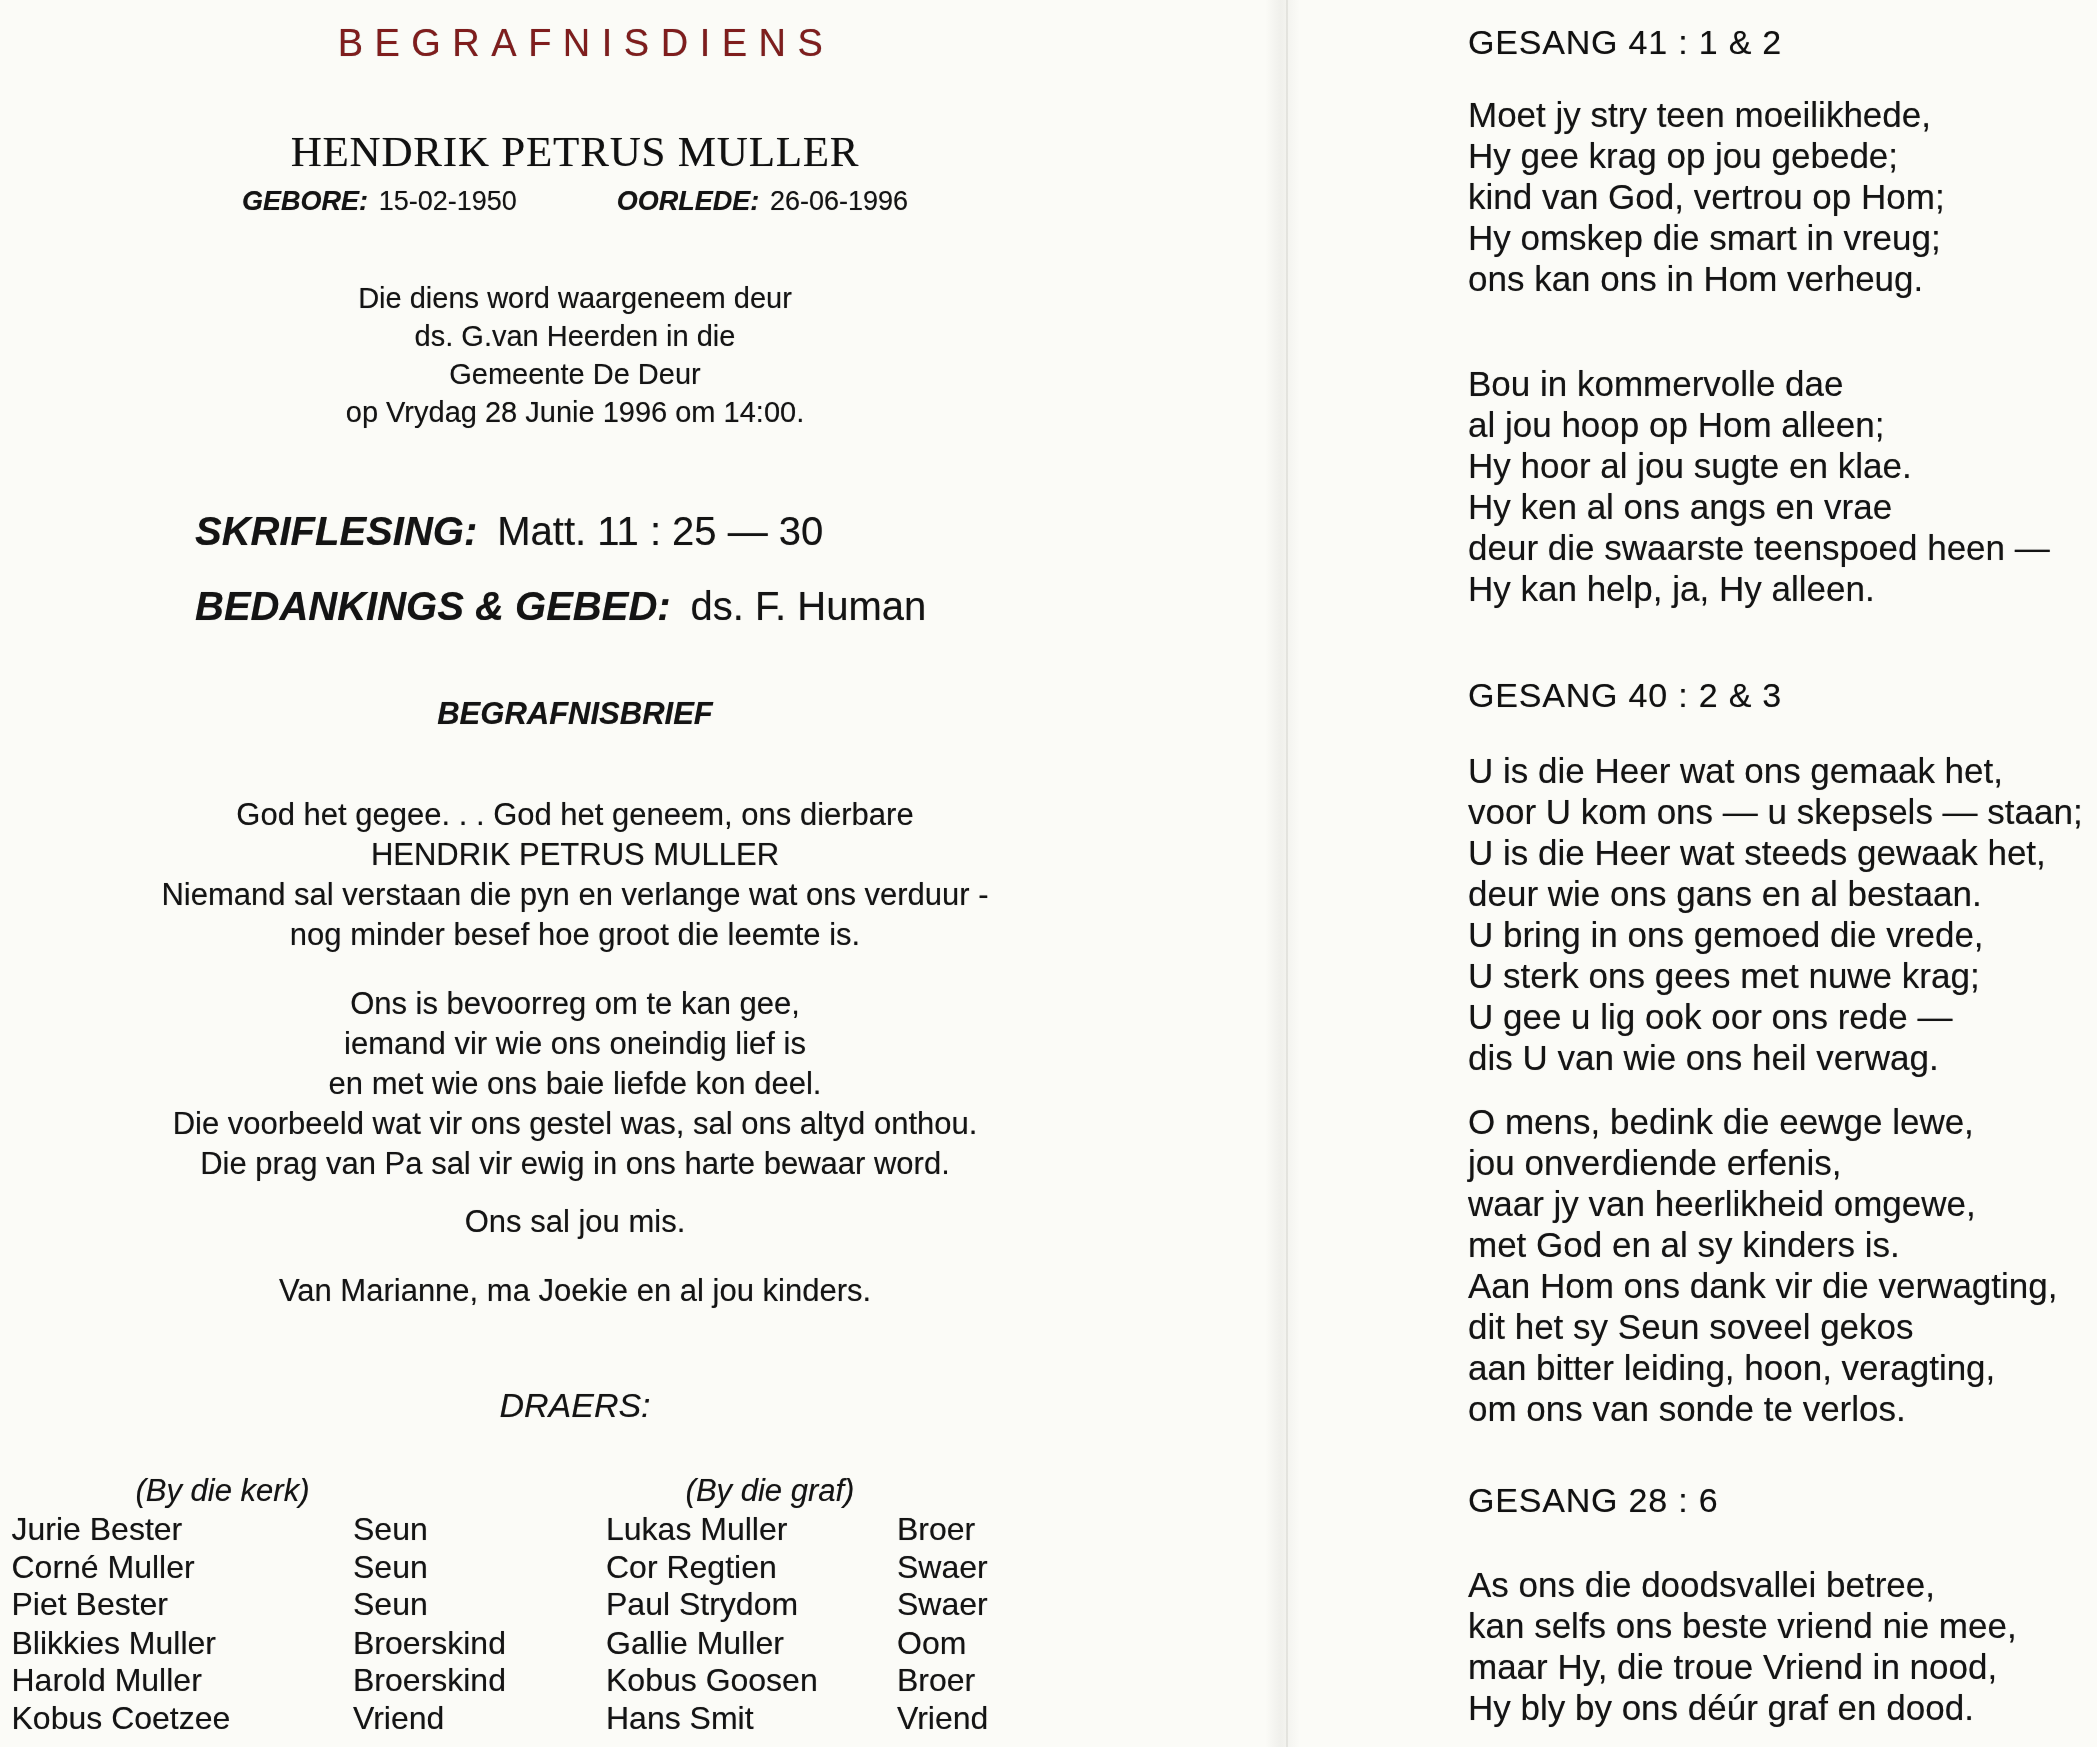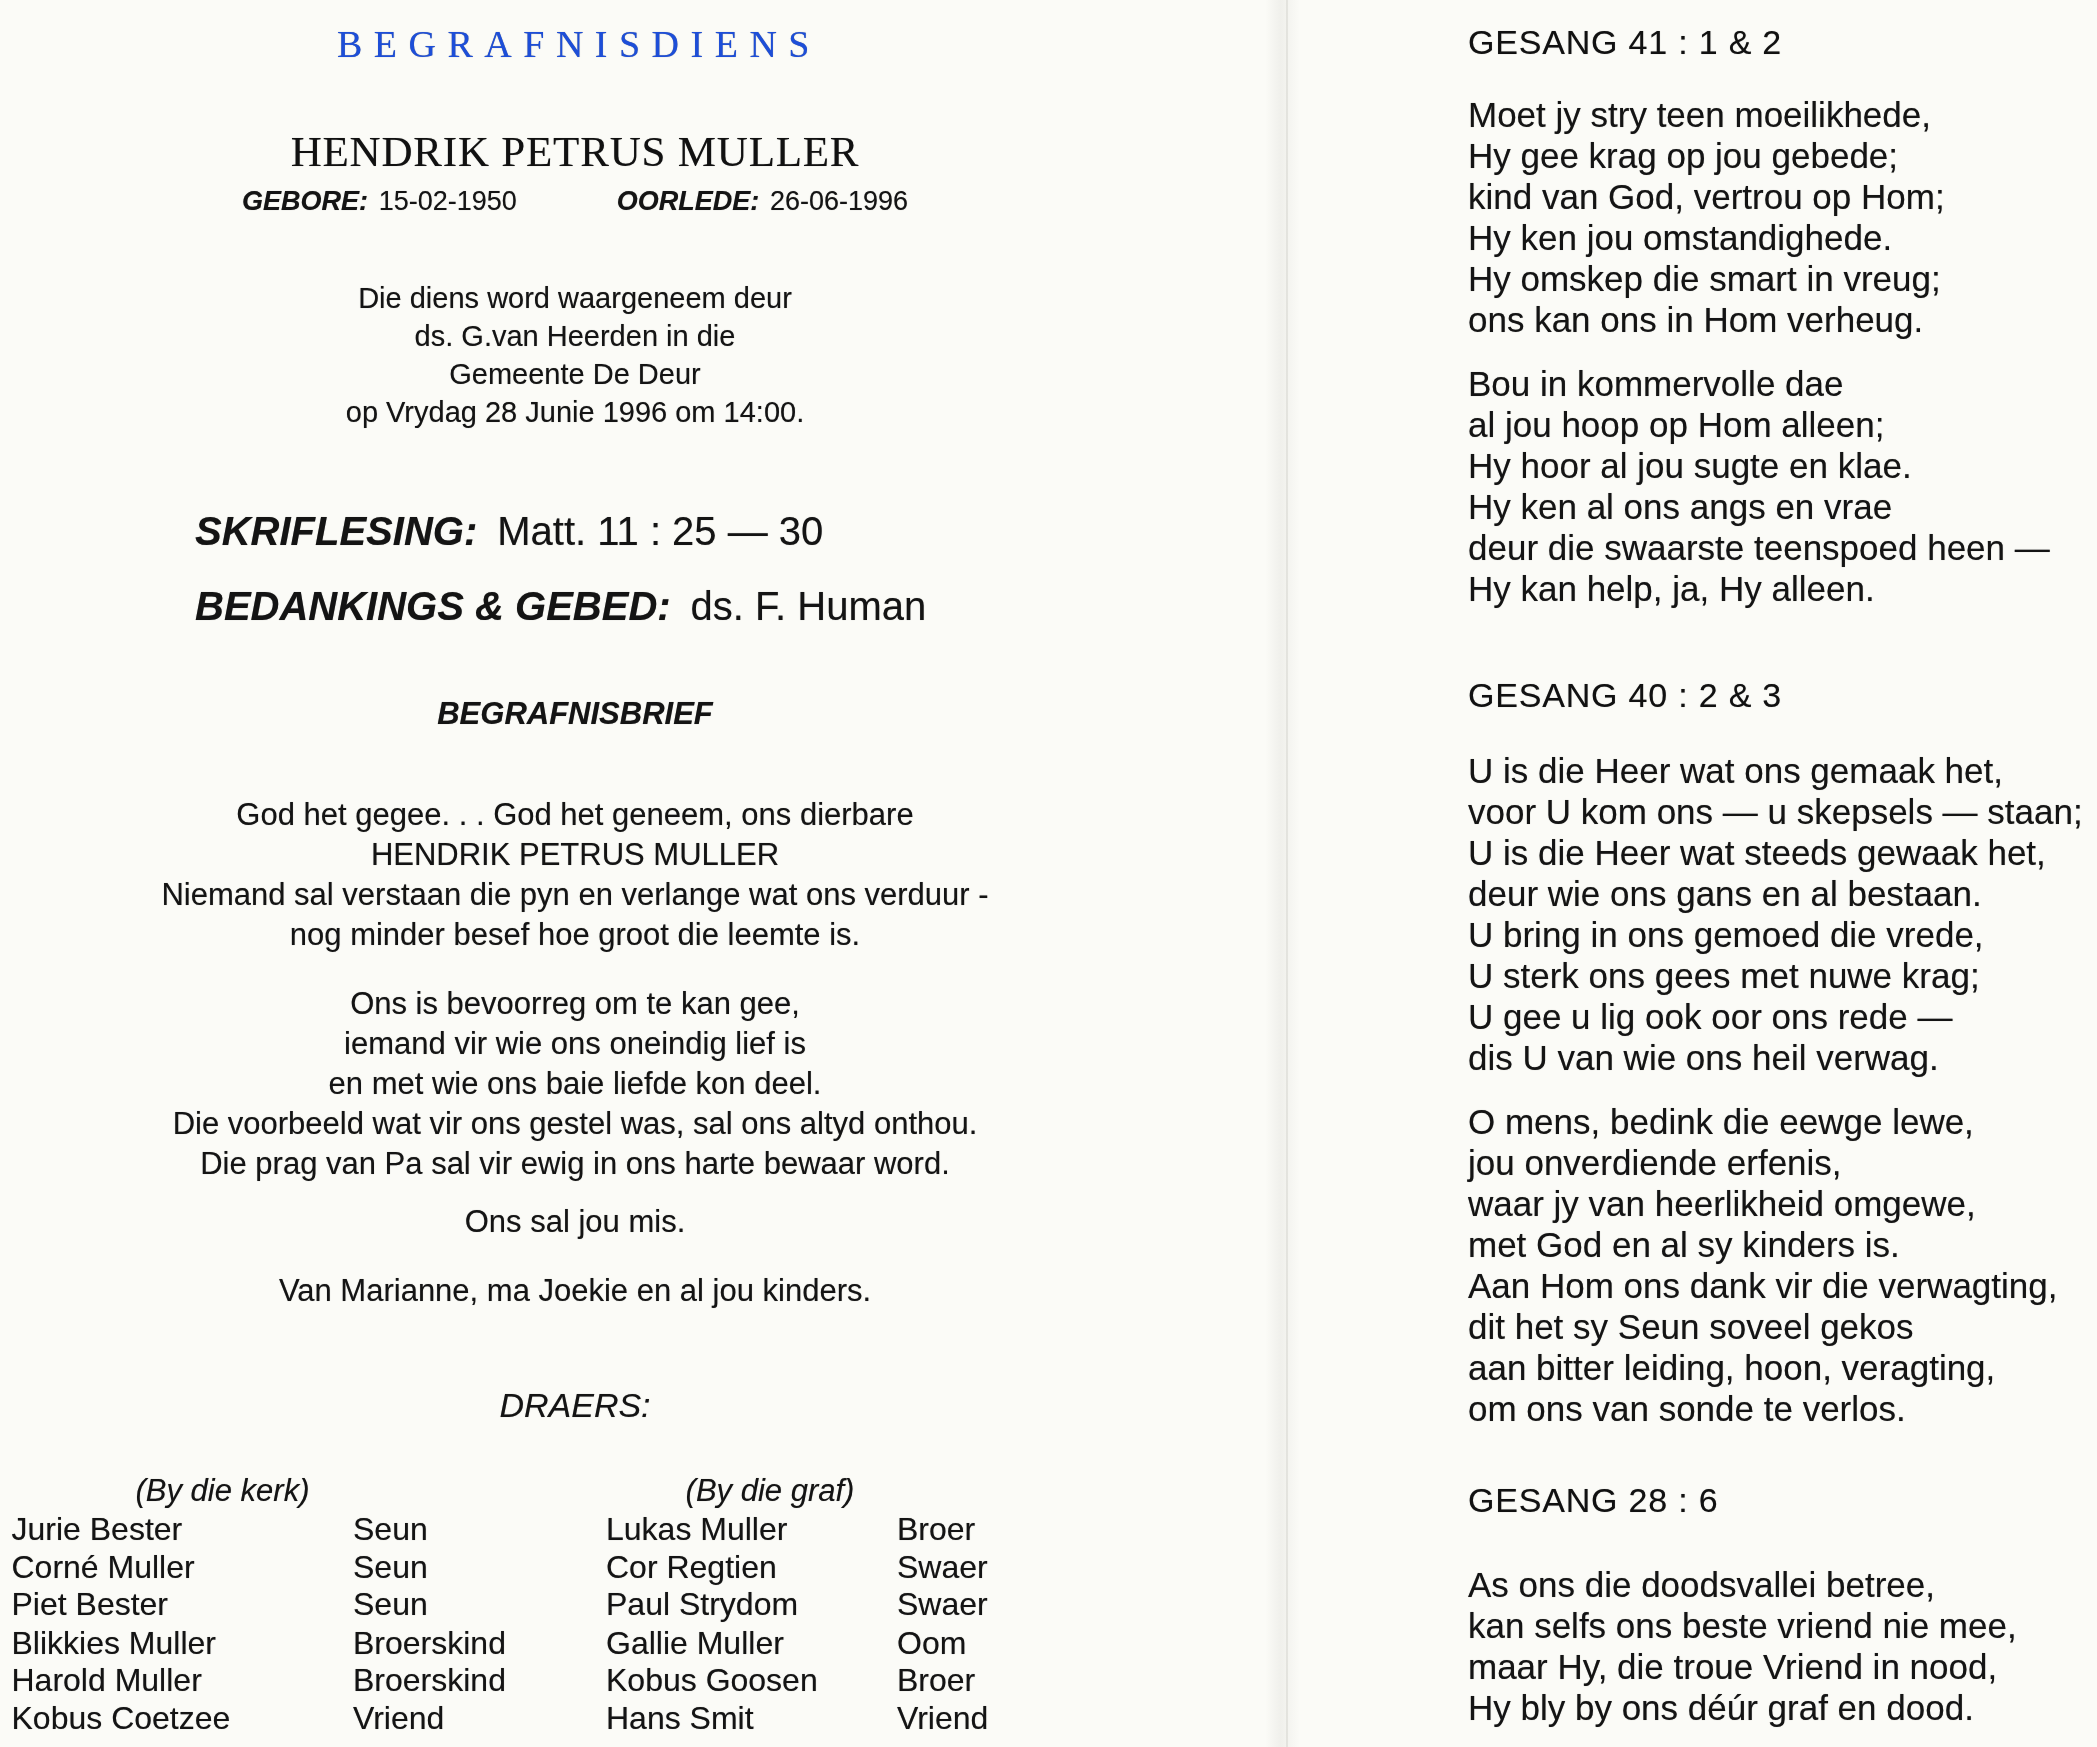--- a/index.html
+++ b/index.html
@@ -21,25 +21,25 @@
     background: linear-gradient(to right, rgba(0,0,0,0), rgba(60,60,50,0.06) 45%, rgba(0,0,0,0));
   }
   .fold-line {
     position: absolute; top: 0; left: 1286px; width: 1.5px; height: 1747px;
     background: rgba(90,90,80,0.10);
   }
 
   .txt { text-shadow: 0 0 0.8px rgba(0,0,0,0.45); }
 
   .title {
-    position: absolute; top: 21.5px; left: 4px; width: 100%;
+    position: absolute; top: 21.5px; left: 11px; width: 100%;
     text-align: center;
-    font-family: Liberation Serif, serif;
+    font-family: Liberation Sans, sans-serif;
     font-size: 38px; letter-spacing: 11.5px;
-    color: #1d4ed8;
+    color: #7f1d1d;
   }
   .deceased {
     position: absolute; top: 127px; left: 0; width: 100%;
     text-align: center;
     font-family: "Liberation Serif", serif;
     font-size: 43px; letter-spacing: 0.8px;
     color: #111;
   }
   .vitals {
     position: absolute; top: 186px; left: 0; width: 100%;
@@ -197,21 +197,20 @@
   </div>
 </div>
 
 <div class="page page-right">
 
   <div class="gesang-heading txt" style="top:23px">GESANG 41 : 1 &amp; 2</div>
   <div class="stanza txt" style="top:94px">
       <div class="hymn-line">Moet jy stry teen moeilikhede,</div>
       <div class="hymn-line">Hy gee krag op jou gebede;</div>
       <div class="hymn-line">kind van God, vertrou op Hom;</div>
-      <div class="hymn-line">Hy ken jou omstandighede.</div>
       <div class="hymn-line">Hy omskep die smart in vreug;</div>
       <div class="hymn-line">ons kan ons in Hom verheug.</div>
     </div>
   <div class="stanza txt" style="top:363px">
       <div class="hymn-line">Bou in kommervolle dae</div>
       <div class="hymn-line">al jou hoop op Hom alleen;</div>
       <div class="hymn-line">Hy hoor al jou sugte en klae.</div>
       <div class="hymn-line">Hy ken al ons angs en vrae</div>
       <div class="hymn-line">deur die swaarste teenspoed heen —</div>
       <div class="hymn-line">Hy kan help, ja, Hy alleen.</div>

